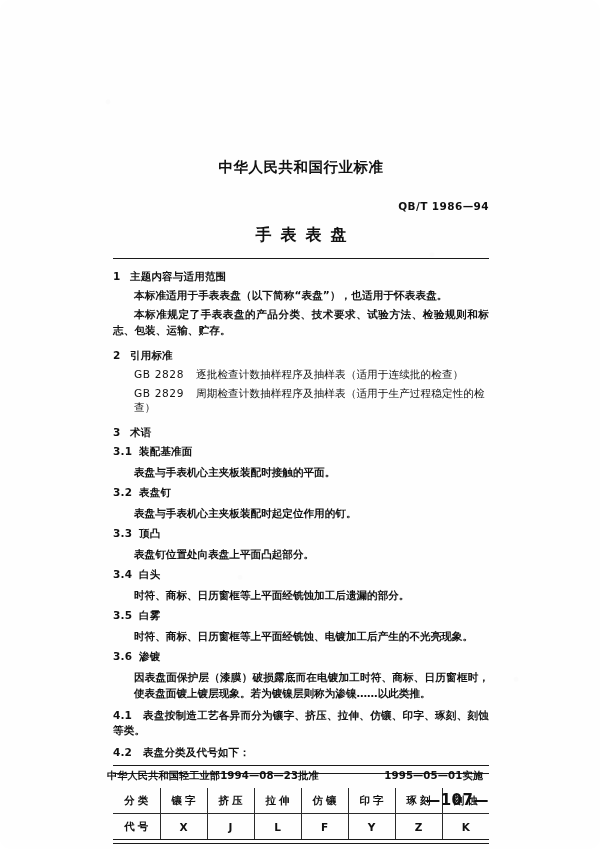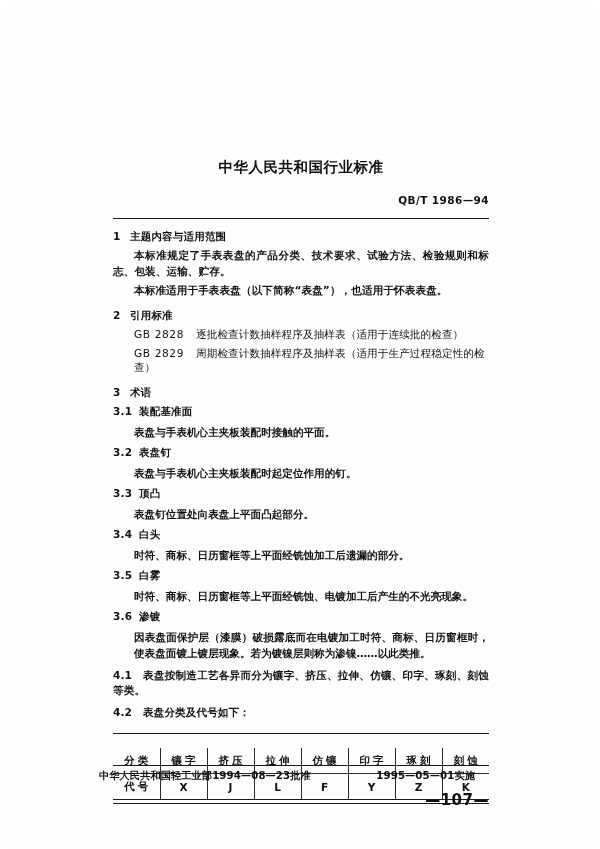--- a/index.html
+++ b/index.html
@@ -46,21 +46,21 @@
     font-size: 14.5px;
     font-weight: bold;
     letter-spacing: 0.5px;
     margin-top: 158px;
   }
   .std-no {
     text-align: right;
     font-size: 10.5px;
     font-weight: bold;
     letter-spacing: 0.4px;
-    margin-top: 17px;
+    margin-top: 23px;
   }
   .doc-title {
     text-align: center;
     font-size: 16px;
     font-weight: bold;
     letter-spacing: 9px;
     margin-top: 13px;
     text-indent: 9px;
   }
   .rule-top {
@@ -171,21 +171,21 @@
     border: 0;
     border-top: 1.6px solid #1a1a1a;
     margin: 0;
     position: absolute;
     left: 113px;
     width: 376px;
     top: 765px;
   }
   .footer {
     position: absolute;
-    left: 99px;
+    left: 107px;
     width: 376px;
     top: 769px;
     display: flex;
     justify-content: space-between;
     align-items: baseline;
     font-size: 10.2px;
     font-weight: bold;
     letter-spacing: 0.1px;
   }
   .page-num {
@@ -198,27 +198,28 @@
   }
 </style>
 </head>
 <body>
 
 <div class="page">
   <div class="content">
 
     <div class="org-line">中华人民共和国行业标准</div>
     <div class="std-no">QB/T 1986—94</div>
+    <div class="doc-title">手表表盘</div>
     <hr class="rule-top">
 
     <div class="sec-head">
       <span class="num">1</span><span>主题内容与适用范围</span>
     </div>
+    <div class="para indent">本标准适用于手表表盘（以下简称“表盘”），也适用于怀表表盘。</div>
     <div class="para indent">本标准规定了手表表盘的产品分类、技术要求、试验方法、检验规则和标志、包装、运输、贮存。</div>
-    <div class="para indent">本标准适用于手表表盘（以下简称“表盘”），也适用于怀表表盘。</div>
 
     <div class="sec-head">
       <span class="num">2</span><span>引用标准</span>
     </div>
     <div class="ref-line">
       <span class="code">GB 2828</span><span>逐批检查计数抽样程序及抽样表（适用于连续批的检查）</span>
     </div>
     <div class="ref-line">
       <span class="code">GB 2829</span><span>周期检查计数抽样程序及抽样表（适用于生产过程稳定性的检查）</span>
     </div>

